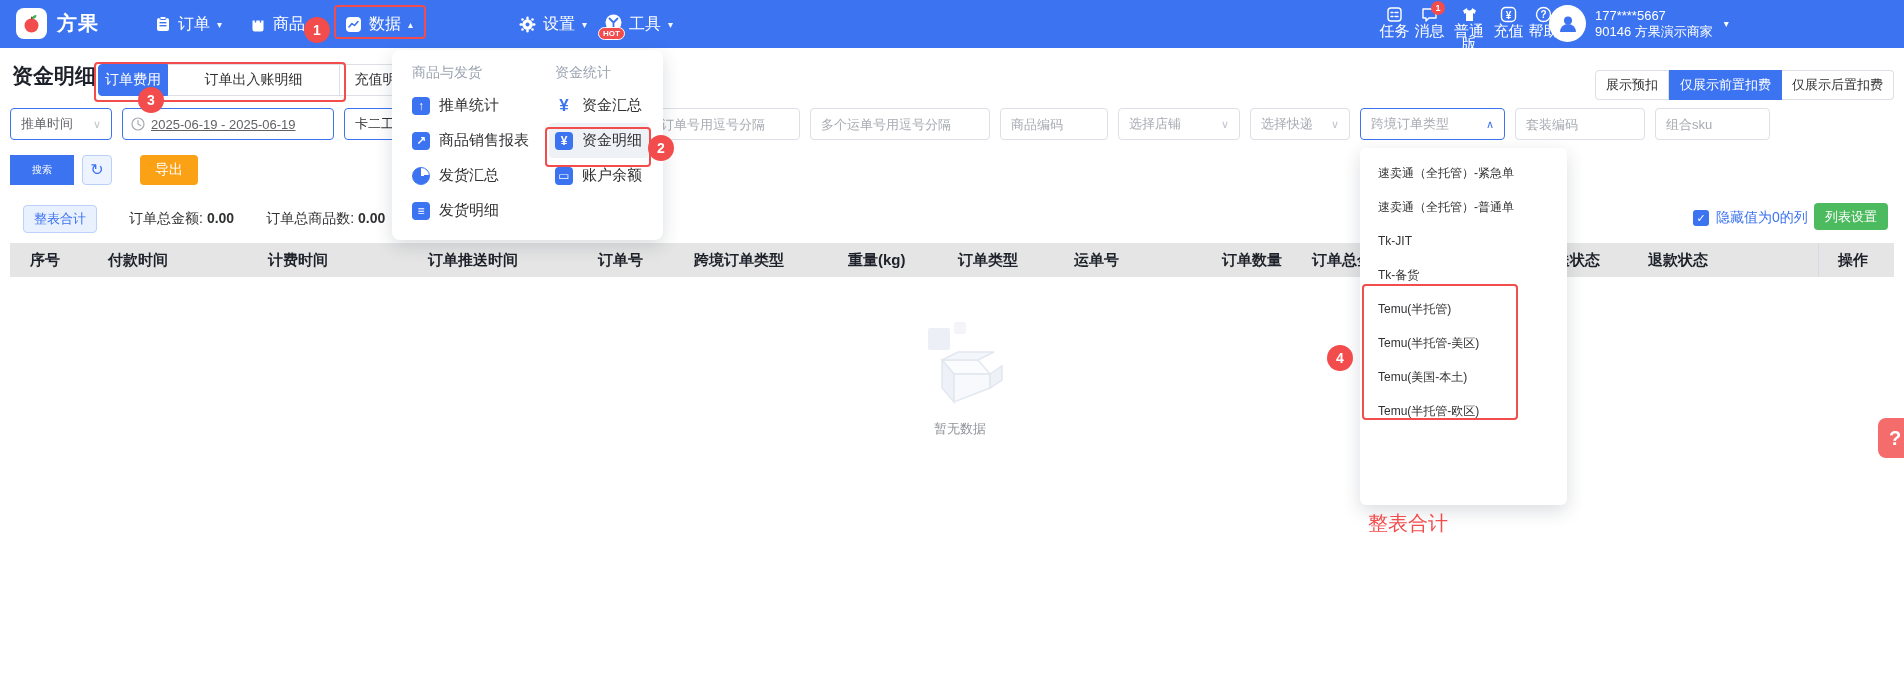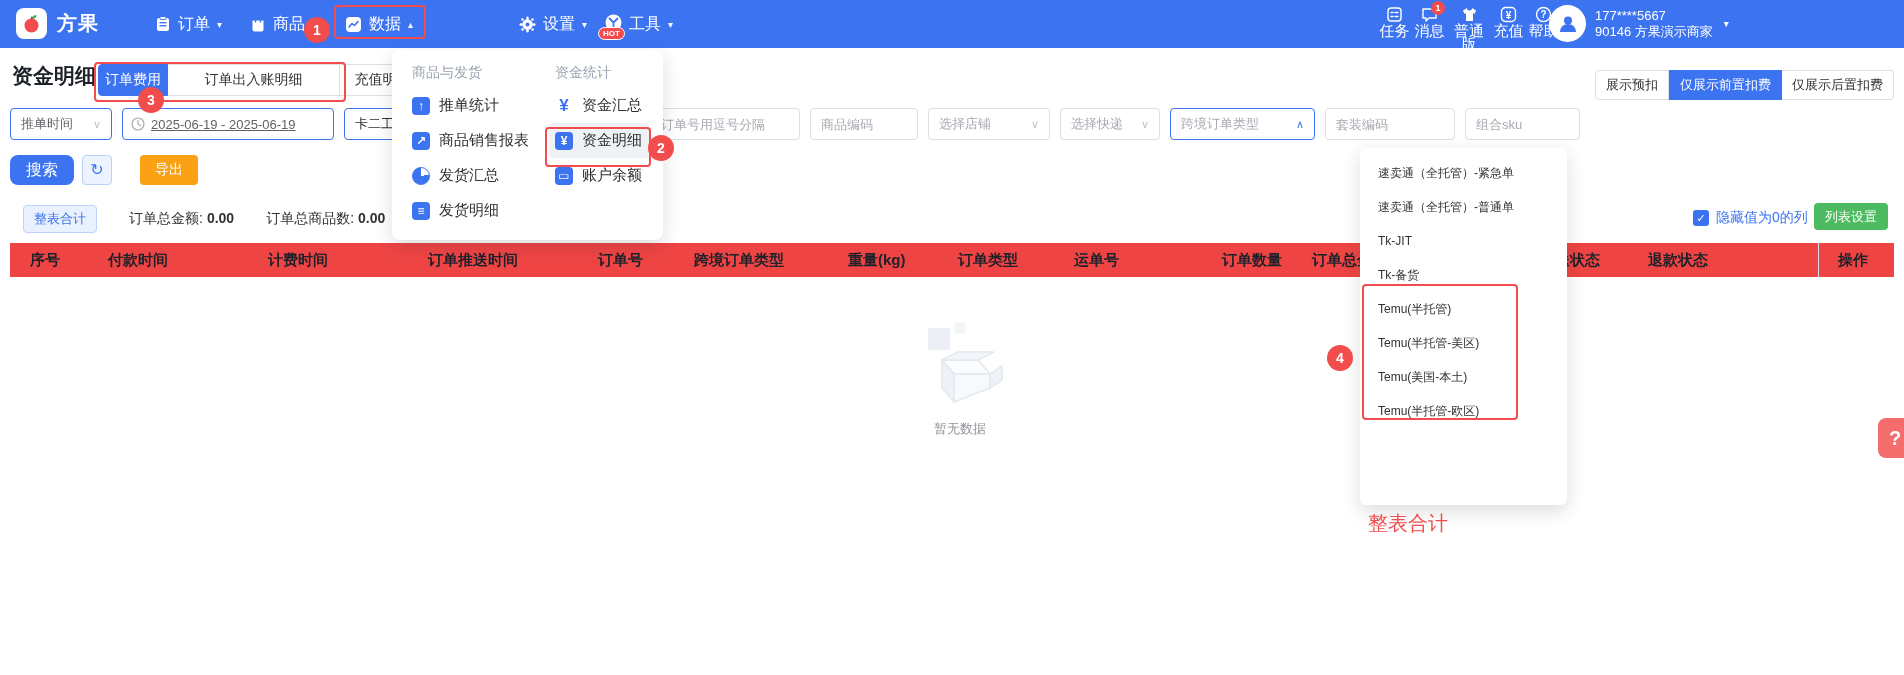--- a/index.html
+++ b/index.html
@@ -47,36 +47,36 @@
   .fsel .val{color:#606266;}
   .fsel .caret{color:#c0c4cc;font-size:11px;margin-left:6px;}
   .fsel.open{border-color:#3b73f0;}
   .fsel.open .caret{color:#3b73f0;}
   .fin{padding:0 10px;color:#303133;outline:none;}
   .fin::placeholder{color:#a8abb2;}
   .fdate{display:flex;align-items:center;gap:6px;padding:0 8px;color:#606266;overflow:hidden;white-space:nowrap;cursor:pointer;text-decoration:underline;}
 
   
   .action-row{position:absolute;left:10px;top:155px;display:flex;align-items:center;}
-  .btn-search{width:64px;height:30px;background:#3b73f0;color:#fff;border:none;border-radius:8px;font-size:16px;cursor:pointer;}
+  .btn-search{width:64px;height:30px;background:#3b73f0;color:#fff;border:none;border-radius:0;font-size:10px;cursor:pointer;}
   .btn-refresh{width:30px;height:30px;margin-left:8px;background:#eef4ff;color:#3b73f0;border:1px solid #b9d0f8;border-radius:4px;font-size:16px;line-height:1;cursor:pointer;}
   .btn-export{width:58px;height:30px;margin-left:28px;background:#faa116;color:#fff;border:none;border-radius:4px;font-size:14px;cursor:pointer;}
 
   
   .summary-row{position:absolute;left:23px;top:205px;height:28px;display:flex;align-items:center;}
   .pill{background:#e9f1ff;border:1px solid #bcd3fb;color:#3b73f0;font-size:13px;border-radius:4px;padding:4px 10px;cursor:pointer;}
   .sum-item{margin-left:32px;font-size:14px;color:#303133;}
   .sum-item b{font-weight:bold;margin-left:4px;}
   .hidezero{position:absolute;left:1693px;top:209px;display:flex;align-items:center;gap:7px;cursor:pointer;}
   .cbx{width:16px;height:16px;background:#3b73f0;border-radius:3px;color:#fff;font-size:11px;display:flex;align-items:center;justify-content:center;}
   .hz-label{color:#3b73f0;font-size:14px;}
   .btn-settings{position:absolute;left:1814px;top:203px;width:74px;height:27px;background:#4cba5f;color:#fff;border:none;border-radius:4px;font-size:13px;cursor:pointer;}
 
   
-  .thead{position:absolute;left:10px;top:243px;width:1884px;height:34px;background:#ef4444;}
+  .thead{position:absolute;left:10px;top:243px;width:1884px;height:34px;background:#e5e5e5;}
   .th{position:absolute;top:0;height:34px;line-height:34px;font-size:15px;font-weight:bold;color:#1d2129;white-space:nowrap;}
   .th-div{position:absolute;left:1808px;top:0;width:1px;height:34px;background:#d4dbe8;}
   .empty{position:absolute;left:876px;top:322px;width:168px;text-align:center;}
   .empty-text{margin-top:8px;font-size:13px;color:#909399;}
 
   
   .data-menu{position:absolute;left:392px;top:50px;width:271px;height:190px;background:#fff;border-radius:8px;box-shadow:0 6px 18px rgba(31,45,61,.16);z-index:40;padding:14px 0 0 20px;display:flex;}
   .menu-col1{width:143px;}
   .menu-col2{width:108px;}
   .menu-h{font-size:14px;color:#9aa3b0;height:24px;}
@@ -246,20 +246,21 @@
     </div>
     <div class="f blue fdate" style="width:212px;">
       <svg width="14" height="14" viewBox="0 0 14 14">
           <circle cx="7" cy="7" r="6" fill="none" stroke="#a8abb2" stroke-width="1.2"></circle>
           <path d="M7 3.5 V7 L9.5 8.5" fill="none" stroke="#a8abb2" stroke-width="1.2" stroke-linecap="round"></path>
         </svg>
       <span>2025-06-19 - 2025-06-19</span>
     </div>
     <input class="f blue fin" style="width: 296px;" readonly="" value="卡二工">
     <input class="f fin" style="width: 150px;" readonly="" placeholder="订单号用逗号分隔">
+    <input class="f fin" style="width: 180px;" readonly="" placeholder="多个运单号用逗号分隔">
     <input class="f fin" style="width: 108px;" readonly="" placeholder="商品编码">
     <div class="f fsel" style="width:122px;">
       <span>选择店铺</span>
       <span class="caret">∨</span>
     </div>
     <div class="f fsel" style="width:100px;">
       <span>选择快递</span>
       <span class="caret">∨</span>
     </div>
     <div class="f fsel open" style="width:145px;">

